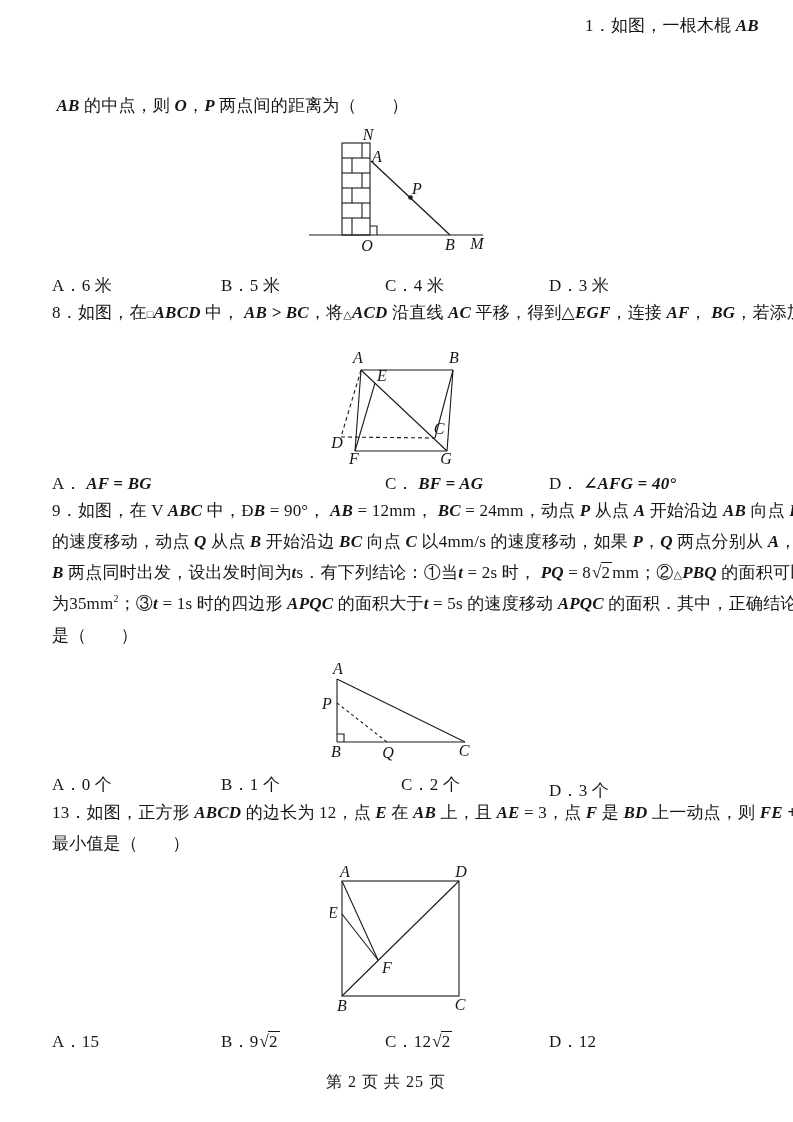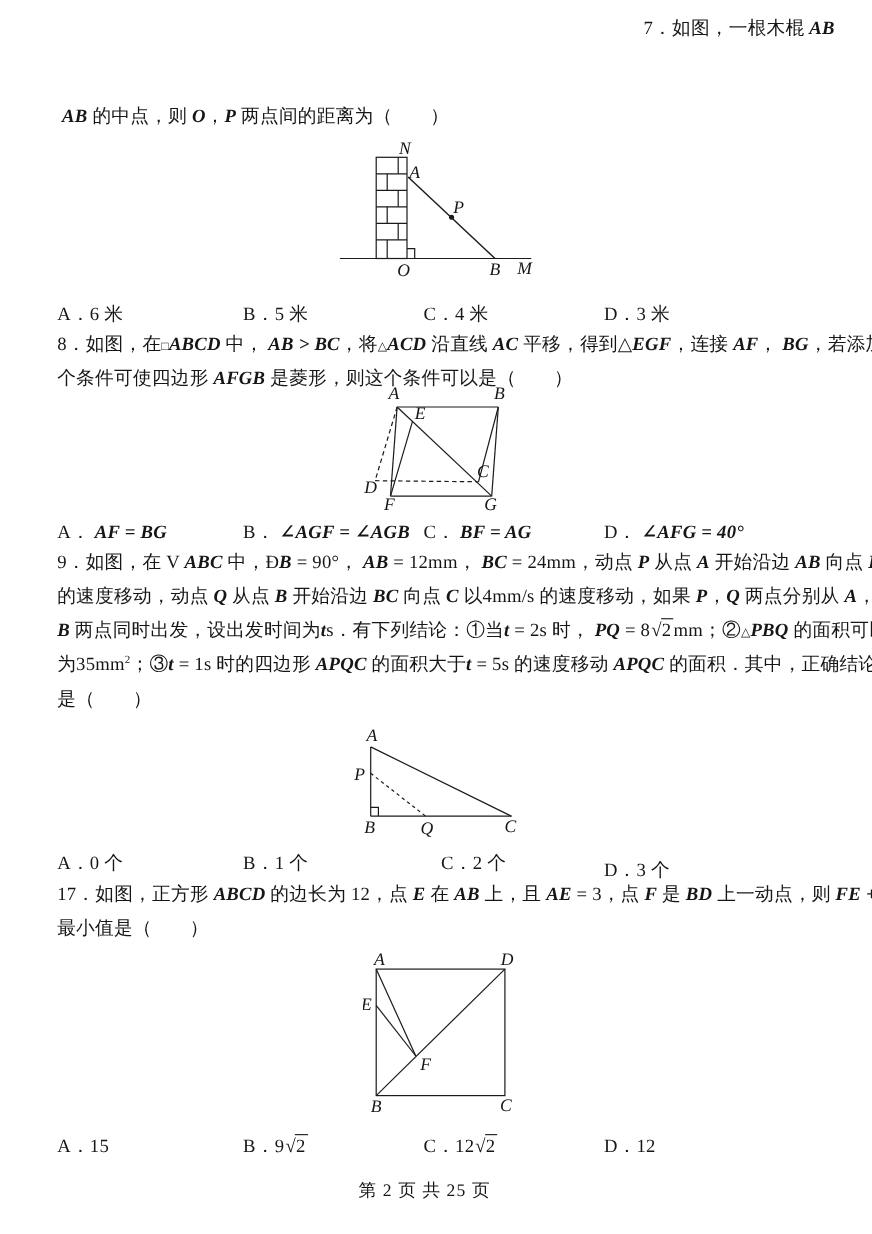--- a/index.html
+++ b/index.html
@@ -24,21 +24,21 @@
   .footer{
     position:absolute;left:0;width:772px;text-align:center;
     font-size:16px;letter-spacing:1px;
   }
 </style>
 </head>
 <body>
 
 <div id="page">
 
-  <div class="line" style="left:585px;top:14px"><span>7．如图，一根木棍 </span><span class="m">AB</span></div>
+  <div class="line" style="left:585px;top:14px"><span>1．如图，一根木棍 </span><span class="m">AB</span></div>
   <div class="line" style="left:52px;top:94px"><span> </span><span class="m">AB</span><span> 的中点，则 </span><span class="m">O</span><span>，</span><span class="m">P</span><span> 两点间的距离为（　　）</span></div>
 
   <svg class="fig" style="left:300px;top:126px" width="190" height="132">
     <g stroke-width="1.1">
       <line x1="9" y1="109" x2="183" y2="109"></line>
       <rect x="42" y="17" width="28" height="92"></rect>
       <line x1="42" y1="32" x2="70" y2="32"></line>
       <line x1="42" y1="47" x2="70" y2="47"></line>
       <line x1="42" y1="62" x2="70" y2="62"></line>
       <line x1="42" y1="77" x2="70" y2="77"></line>
@@ -62,21 +62,20 @@
       <text x="177" y="123">M</text>
     </g>
   </svg>
 
   <div class="line" style="left:52px;top:274px"><span>A．6 米</span></div>
   <div class="line" style="left:221px;top:274px"><span>B．5 米</span></div>
   <div class="line" style="left:385px;top:274px"><span>C．4 米</span></div>
   <div class="line" style="left:549px;top:274px"><span>D．3 米</span></div>
 
   <div class="line" style="left:52px;top:301px"><span>8．如图，在</span><span class="sm">□</span><span class="m">ABCD</span><span> 中， </span><span class="m">AB &gt; BC</span><span>，将</span><span class="sm">△</span><span class="m">ACD</span><span> 沿直线 </span><span class="m">AC</span><span> 平移，得到△</span><span class="m">EGF</span><span>，连接 </span><span class="m">AF</span><span>， </span><span class="m">BG</span><span>，若添加一</span></div>
-  <div class="line" style="left:52px;top:332px"><span>个条件可使四边形 </span><span class="m">AFGB</span><span> 是菱形，则这个条件可以是（　　）</span></div>
 
   <svg class="fig" style="left:325px;top:350px" width="150" height="122">
     <g stroke-width="1.1">
       <line x1="36" y1="20" x2="128" y2="20"></line>
       <line x1="36" y1="20" x2="30" y2="101"></line>
       <line x1="30" y1="101" x2="122" y2="101"></line>
       <line x1="128" y1="20" x2="122" y2="101"></line>
       <line x1="36" y1="20" x2="122" y2="101"></line>
       <line x1="50" y1="33" x2="30" y2="101"></line>
       <line x1="128" y1="20" x2="110" y2="88"></line>
@@ -88,21 +87,20 @@
       <text x="129" y="13">B</text>
       <text x="57" y="31">E</text>
       <text x="12" y="98">D</text>
       <text x="29" y="114">F</text>
       <text x="114" y="84">C</text>
       <text x="121" y="114">G</text>
     </g>
   </svg>
 
   <div class="line" style="left:52px;top:472px"><span>A． </span><span class="m">AF = BG</span></div>
-  <div class="line" style="left:221px;top:472px"><span>B． </span><span class="m">∠AGF = ∠AGB</span></div>
   <div class="line" style="left:385px;top:472px"><span>C． </span><span class="m">BF = AG</span></div>
   <div class="line" style="left:549px;top:472px"><span>D． </span><span class="m">∠AFG = 40°</span></div>
 
   <div class="line" style="left:52px;top:499px"><span>9．如图，在 V </span><span class="m">ABC</span><span> 中，Ð</span><span class="m">B</span><span> = 90°， </span><span class="m">AB</span><span> = 12mm， </span><span class="m">BC</span><span> = 24mm，动点 </span><span class="m">P</span><span> 从点 </span><span class="m">A</span><span> 开始沿边 </span><span class="m">AB</span><span> 向点 </span><span class="m">B</span><span> 以2mm/s</span></div>
   <div class="line" style="left:52px;top:530px"><span>的速度移动，动点 </span><span class="m">Q</span><span> 从点 </span><span class="m">B</span><span> 开始沿边 </span><span class="m">BC</span><span> 向点 </span><span class="m">C</span><span> 以4mm/s 的速度移动，如果 </span><span class="m">P</span><span>，</span><span class="m">Q</span><span> 两点分别从 </span><span class="m">A</span><span>，</span></div>
   <div class="line" style="left:52px;top:561px"><span class="m">B</span><span> 两点同时出发，设出发时间为</span><span class="m">t</span><span>s．有下列结论：①当</span><span class="m">t</span><span> = 2s 时， </span><span class="m">PQ</span><span> = 8</span><span class="srt">√</span><span class="rad">2</span><span>mm；②</span><span class="sm">△</span><span class="m">PBQ</span><span> 的面积可以</span></div>
   <div class="line" style="left:52px;top:592px"><span>为35mm</span><span class="sup">2</span><span>；③</span><span class="m">t</span><span> = 1s 时的四边形 </span><span class="m">APQC</span><span> 的面积大于</span><span class="m">t</span><span> = 5s 的速度移动 </span><span class="m">APQC</span><span> 的面积．其中，正确结论的</span></div>
   <div class="line" style="left:52px;top:624px"><span>是（　　）</span></div>
 
   <svg class="fig" style="left:315px;top:663px" width="165" height="100">
@@ -120,21 +118,21 @@
       <text x="73" y="95">Q</text>
       <text x="149" y="93">C</text>
     </g>
   </svg>
 
   <div class="line" style="left:52px;top:773px"><span>A．0 个</span></div>
   <div class="line" style="left:221px;top:773px"><span>B．1 个</span></div>
   <div class="line" style="left:401px;top:773px"><span>C．2 个</span></div>
   <div class="line" style="left:549px;top:779px"><span>D．3 个</span></div>
 
-  <div class="line" style="left:52px;top:801px"><span>17．如图，正方形 </span><span class="m">ABCD</span><span> 的边长为 12，点 </span><span class="m">E</span><span> 在 </span><span class="m">AB</span><span> 上，且 </span><span class="m">AE</span><span> = 3，点 </span><span class="m">F</span><span> 是 </span><span class="m">BD</span><span> 上一动点，则 </span><span class="m">FE + FA</span></div>
+  <div class="line" style="left:52px;top:801px"><span>13．如图，正方形 </span><span class="m">ABCD</span><span> 的边长为 12，点 </span><span class="m">E</span><span> 在 </span><span class="m">AB</span><span> 上，且 </span><span class="m">AE</span><span> = 3，点 </span><span class="m">F</span><span> 是 </span><span class="m">BD</span><span> 上一动点，则 </span><span class="m">FE + FA</span></div>
   <div class="line" style="left:52px;top:832px"><span>最小值是（　　）</span></div>
 
   <svg class="fig" style="left:330px;top:865px" width="150" height="152">
     <g stroke-width="1.1">
       <rect x="12" y="16" width="117" height="115"></rect>
       <line x1="12" y1="131" x2="129" y2="16"></line>
       <line x1="12" y1="16" x2="48" y2="95"></line>
       <line x1="12" y1="49" x2="48" y2="95"></line>
     </g>
     <g class="flbl" text-anchor="middle">

